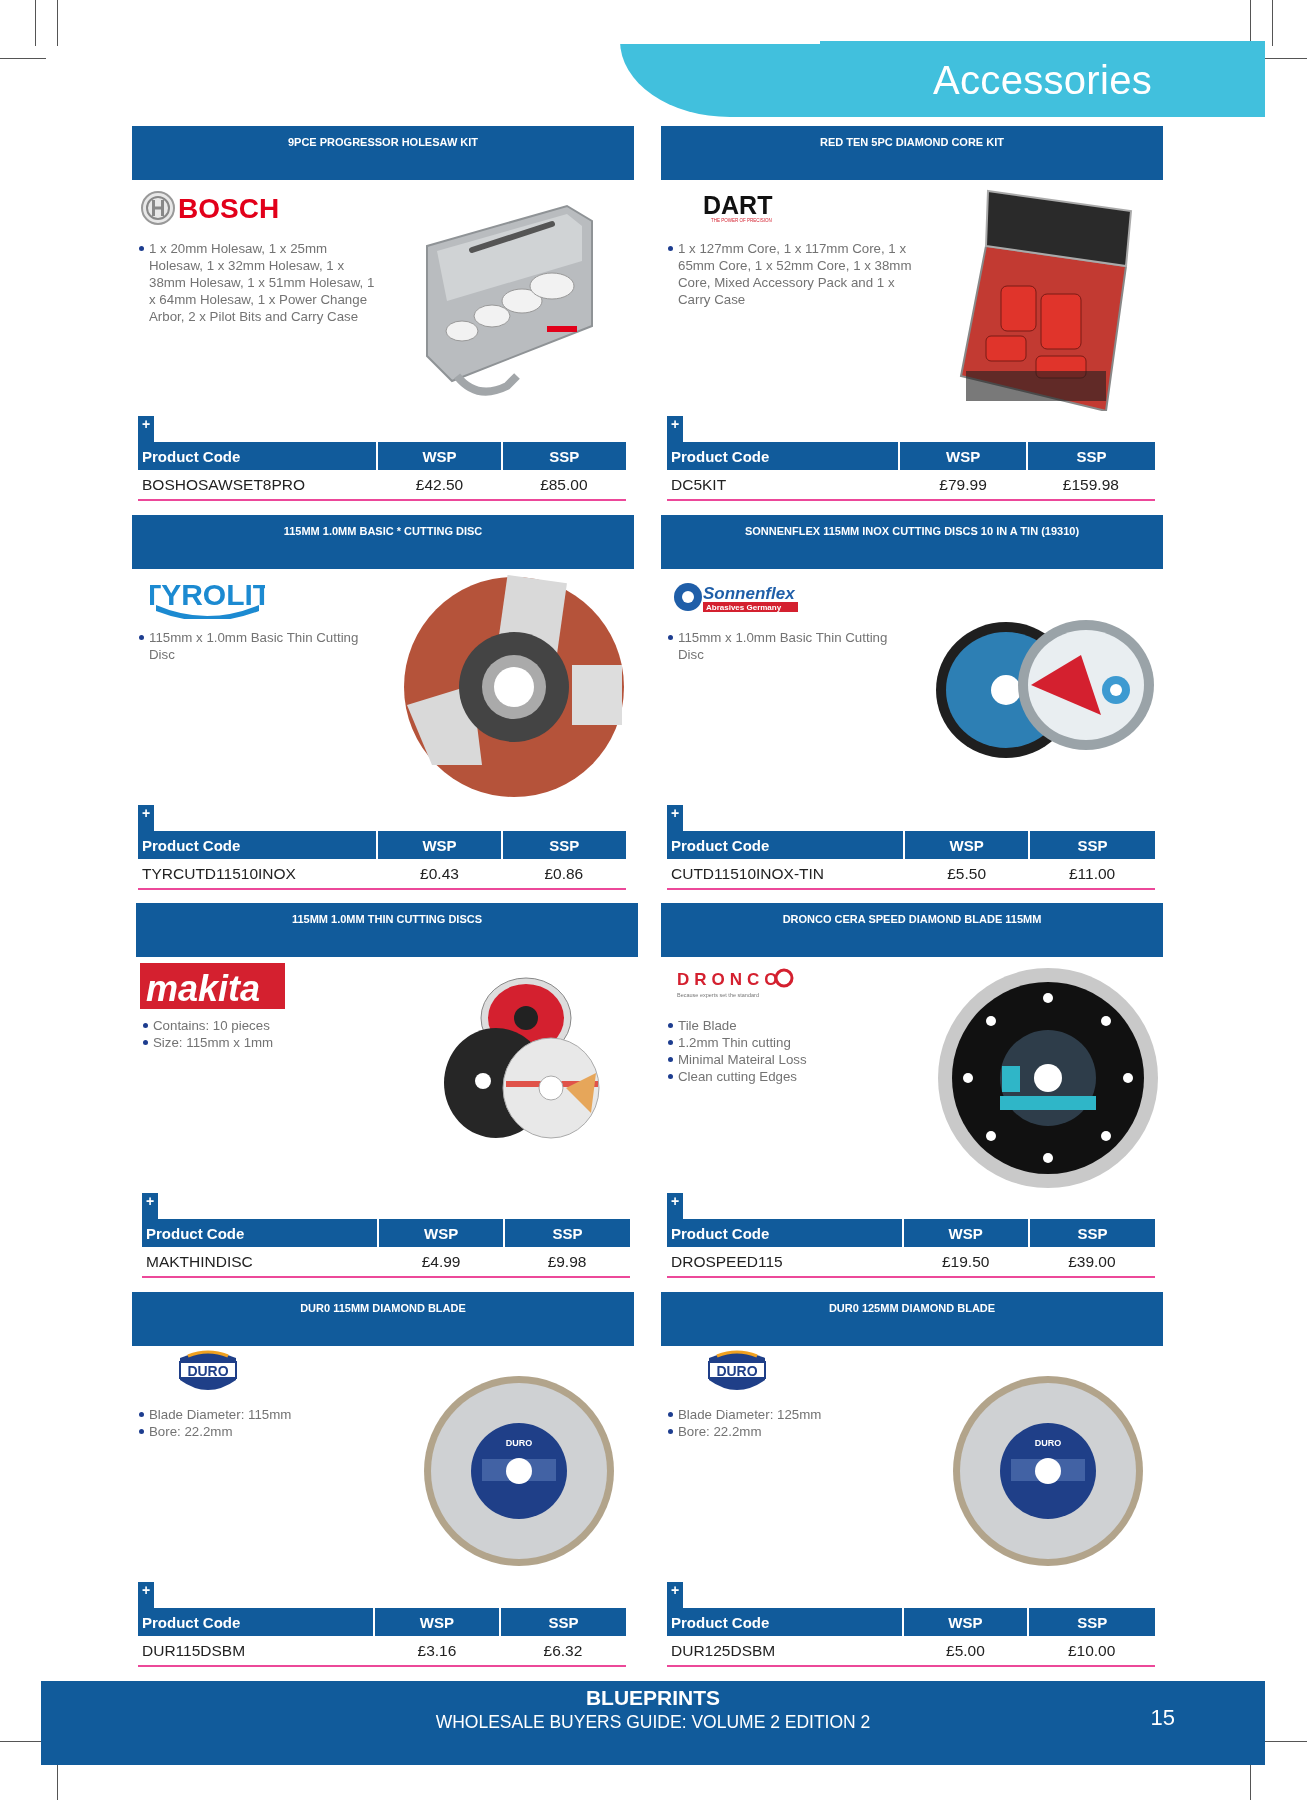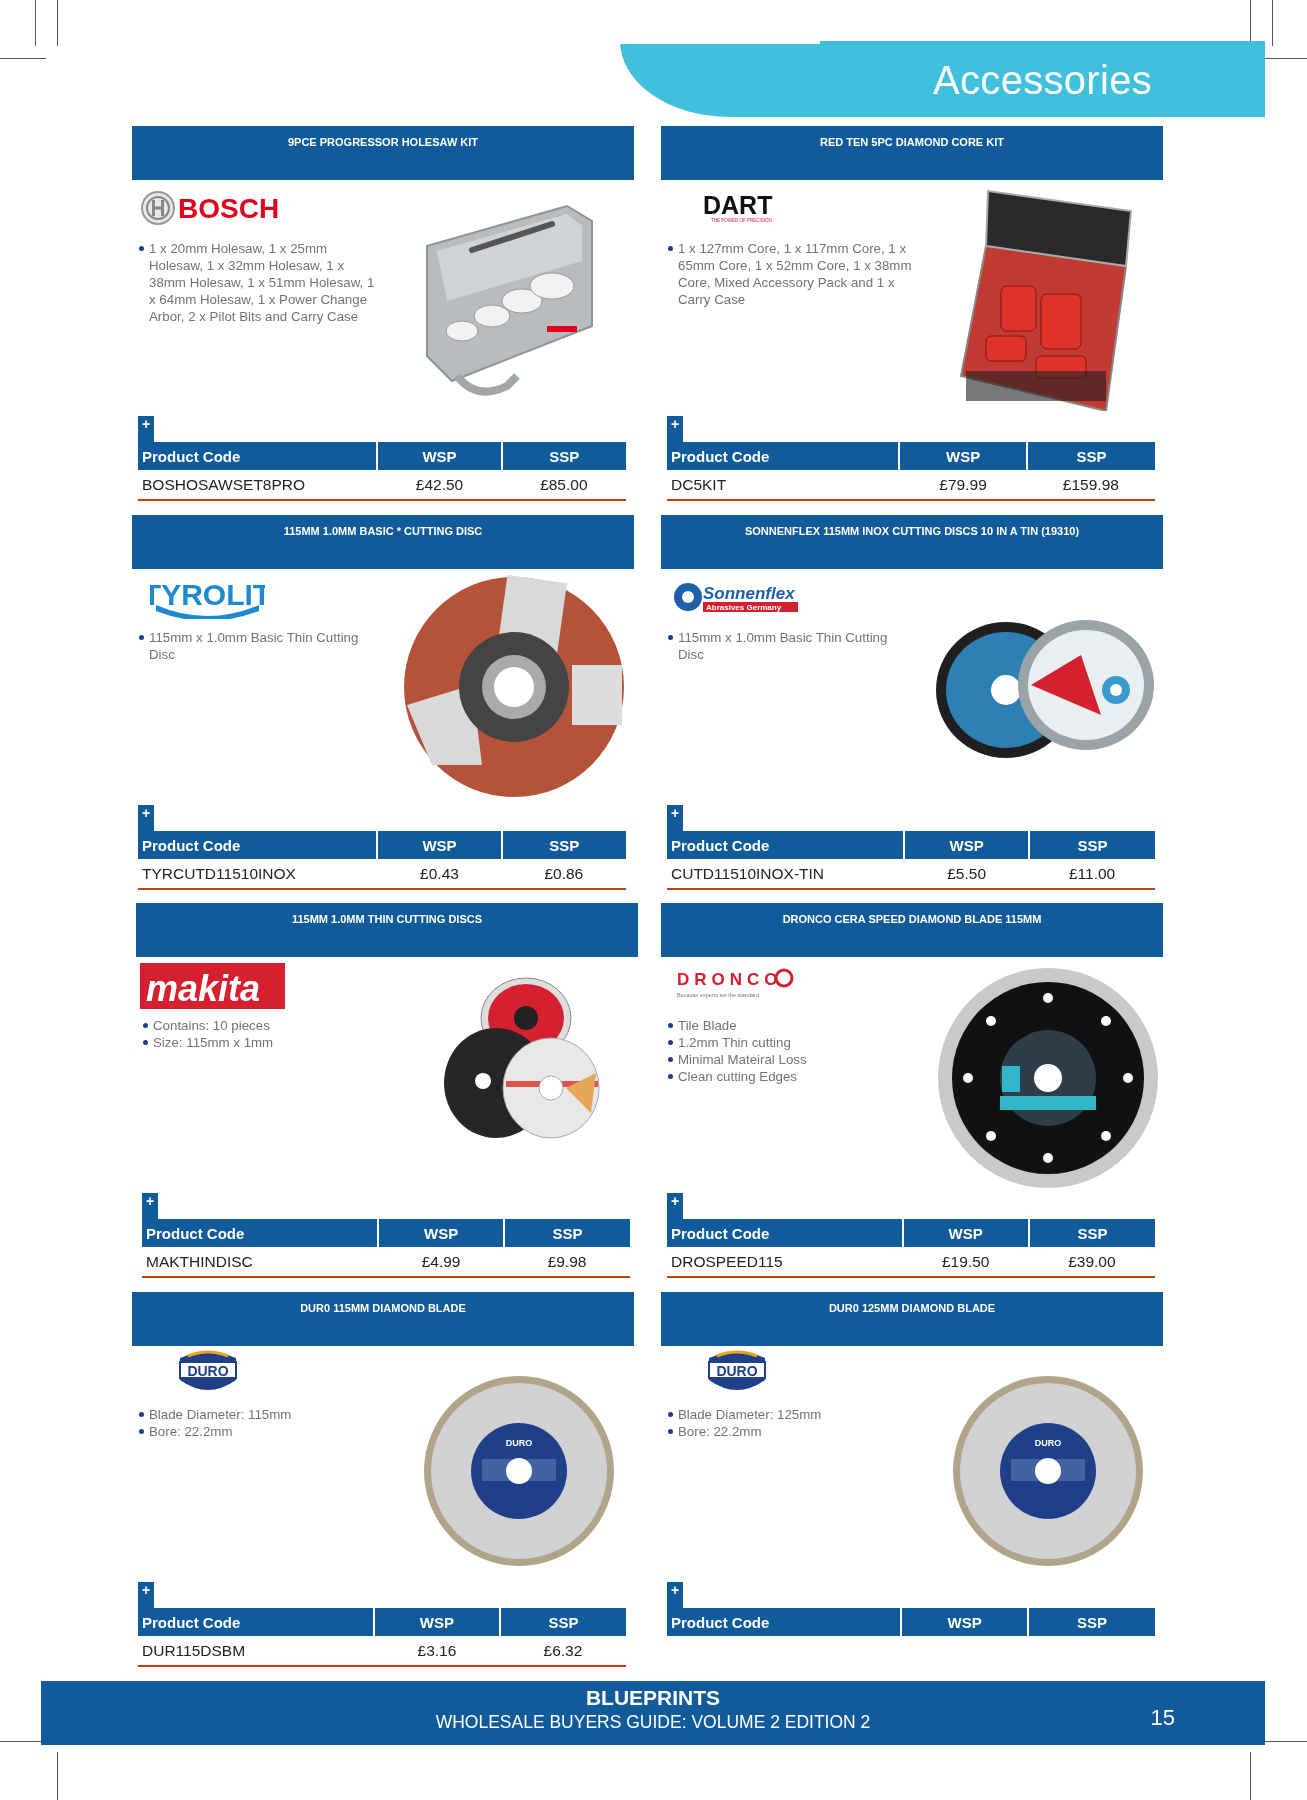--- a/index.html
+++ b/index.html
@@ -58,26 +58,26 @@
   }
   .price-table th {
     background: #115b9b; color: #fff; font-weight: bold; font-size: 15px;
     height: 28px; padding: 0 4px; border-right: 2px solid #fff;
   }
   .price-table th:last-child { border-right: none; }
   .price-table th.code { text-align: left; width: 250px; }
   .price-table th.num { width: 135px; }
   .price-table td {
     font-size: 15.5px; color: #222; height: 30px; padding: 0 4px;
-    border-bottom: 2px solid #c2410c;
+    border-bottom: 2px solid #ec4899;
   }
   .price-table td.num { text-align: center; }
 
   .footer {
-    position: absolute; left: 41px; top: 1681px; width: 1224px; height: 64px;
+    position: absolute; left: 41px; top: 1681px; width: 1224px; height: 84px;
     background: #115b9b; color: #fff; text-align: center;
   }
   .footer-brand { font-weight: bold; font-size: 21px; padding-top: 5px; }
   .footer-sub { font-size: 17.5px; margin-top: 2px; }
   .footer-page { position: absolute; right: 90px; top: 24px; font-size: 22px; }
 
   svg { display: block; }
 </style>
 </head>
 <body>
@@ -427,20 +427,25 @@
     </svg>
   </div>
   <div class="plus-tab">+</div>
   <table class="price-table">
     <tbody>
         <tr>
           <th class="code">Product Code</th>
           <th class="num">WSP</th>
           <th class="num">SSP</th>
         </tr>
+    <tr>
+          <td>DUR125DSBM</td>
+          <td class="num">£5.00</td>
+          <td class="num">£10.00</td>
+        </tr>
   </tbody>
     </table>
 </div>
 
 <div class="footer">
   <div class="footer-brand">BLUEPRINTS</div>
   <div class="footer-sub">WHOLESALE BUYERS GUIDE: VOLUME 2 EDITION 2</div>
   <div class="footer-page">15</div>
 </div>
 

